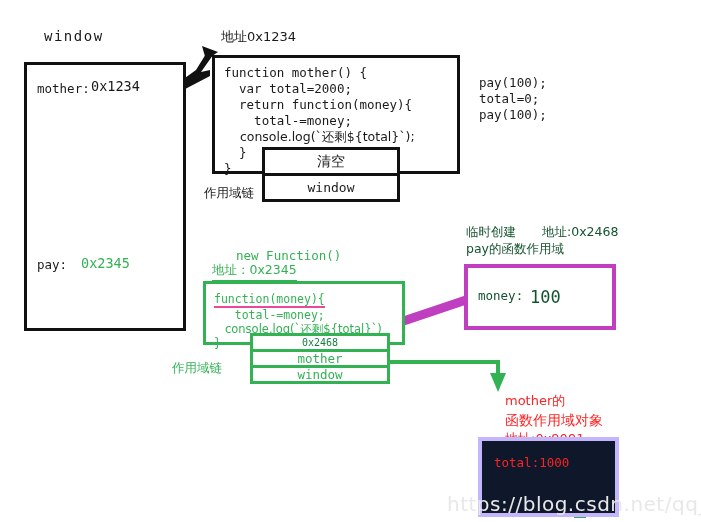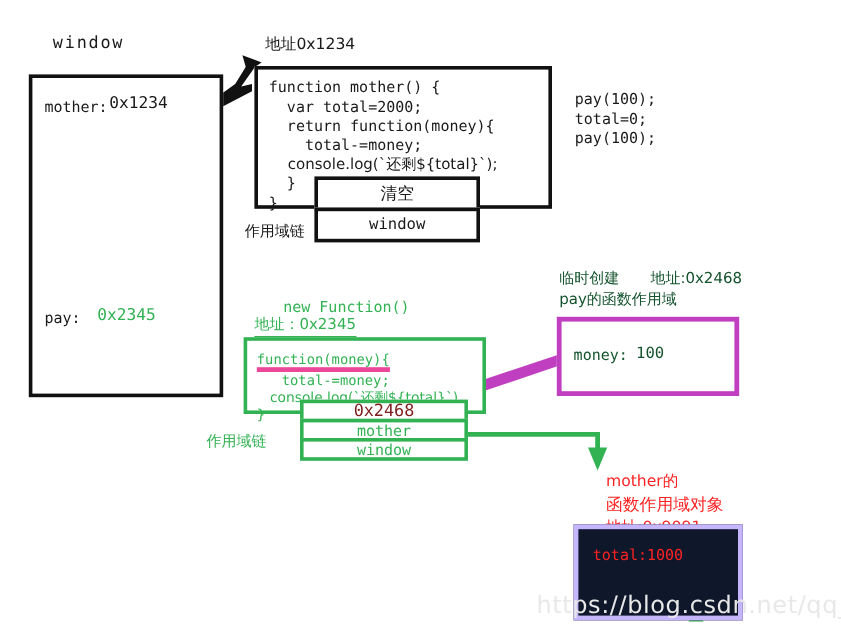--- a/index.html
+++ b/index.html
@@ -147,42 +147,42 @@
     <div class="mono k-text code-line">pay(100);</div>
     <div class="mono k-text code-line">total=0;</div>
     <div class="mono k-text code-line">pay(100);</div>
   </div>
 
   <div class="abs mono g-text sm" style="left:212px; top:248px;margin-left:24px;">new Function()</div>
   <div class="abs cjk g-text sm" style="left:212px; top:262px; border-bottom:2px solid #33b254; padding-bottom:1px;">地址：0x2345</div>
 
   <div class="abs box-green" style="left:203px; top:281px; width:202px; height:64px;">
     <div class="abs" style="left:8px; top:4px;">
-      <div class="mono g-text" style="font-size:11.5px; line-height:14px; border-bottom:4px solid #ec4899; display:inline-block;">function(money){</div>
+      <div class="mono g-text" style="font-size:11.5px; line-height:14px; border-bottom:2px solid #ec4899; display:inline-block;">function(money){</div>
       <div class="mono g-text" style="font-size:11.5px; line-height:14px;">   total-=money;</div>
       <div class="cjk g-text" style="font-size:11.5px; line-height:14px;">   console.log(`还剩${total}`)</div>
       <div class="mono g-text" style="font-size:11.5px; line-height:14px;">}</div>
     </div>
   </div>
 
   <div class="abs cjk g-text sm" style="left:172px; top:360px;">作用域链</div>
 
   <div class="abs" style="left:250px; top:333px; width:140px;">
-    <div class="box-green cell-center mono" style="width:140px; height:19px; font-size:14px; color:#7f1d1d;">0x2468</div>
+    <div class="box-green cell-center mono" style="width:140px; height:19px; font-size:10px; color:#15803d;">0x2468</div>
     <div class="box-green cell-center mono g-text" style="width:140px; height:19px; font-size:12.5px; margin-top:-3px;">mother</div>
     <div class="box-green cell-center mono g-text" style="width:140px; height:19px; font-size:12.5px; margin-top:-3px;">window</div>
   </div>
 
   <div class="abs cjk p-text sm" style="left:466px; top:224px;">临时创建</div>
   <div class="abs cjk p-text sm" style="left:542px; top:224px;">地址:0x2468</div>
   <div class="abs cjk p-text sm" style="left:466px; top:241px;">pay的函数作用域</div>
 
   <div class="abs box-purple" style="left:464px; top:264px; width:152px; height:66px;">
     <div class="abs mono p-text sm" style="left:10px; top:20px;">money:</div>
-    <div class="abs mono p-text" style="left:62px; top:19px; font-size:13px;">100</div>
+    <div class="abs mono p-text" style="left:62px; top:19px; font-size:17px;">100</div>
   </div>
 
   <div class="abs cjk r-text" style="left:505px; top:392px; font-size:13px;">mother的</div>
   <div class="abs cjk r-text" style="left:505px; top:412px; font-size:14px;">函数作用域对象</div>
   <div class="abs cjk r-text" style="left:505px; top:430px; font-size:13px;">地址:0x9091</div>
 
   <div class="abs box-red" style="left:478px; top:437px; width:141px; height:80px;">
     <div class="abs mono r-text sm" style="left:12px; top:14px;">total:1000</div>
   </div>
 

